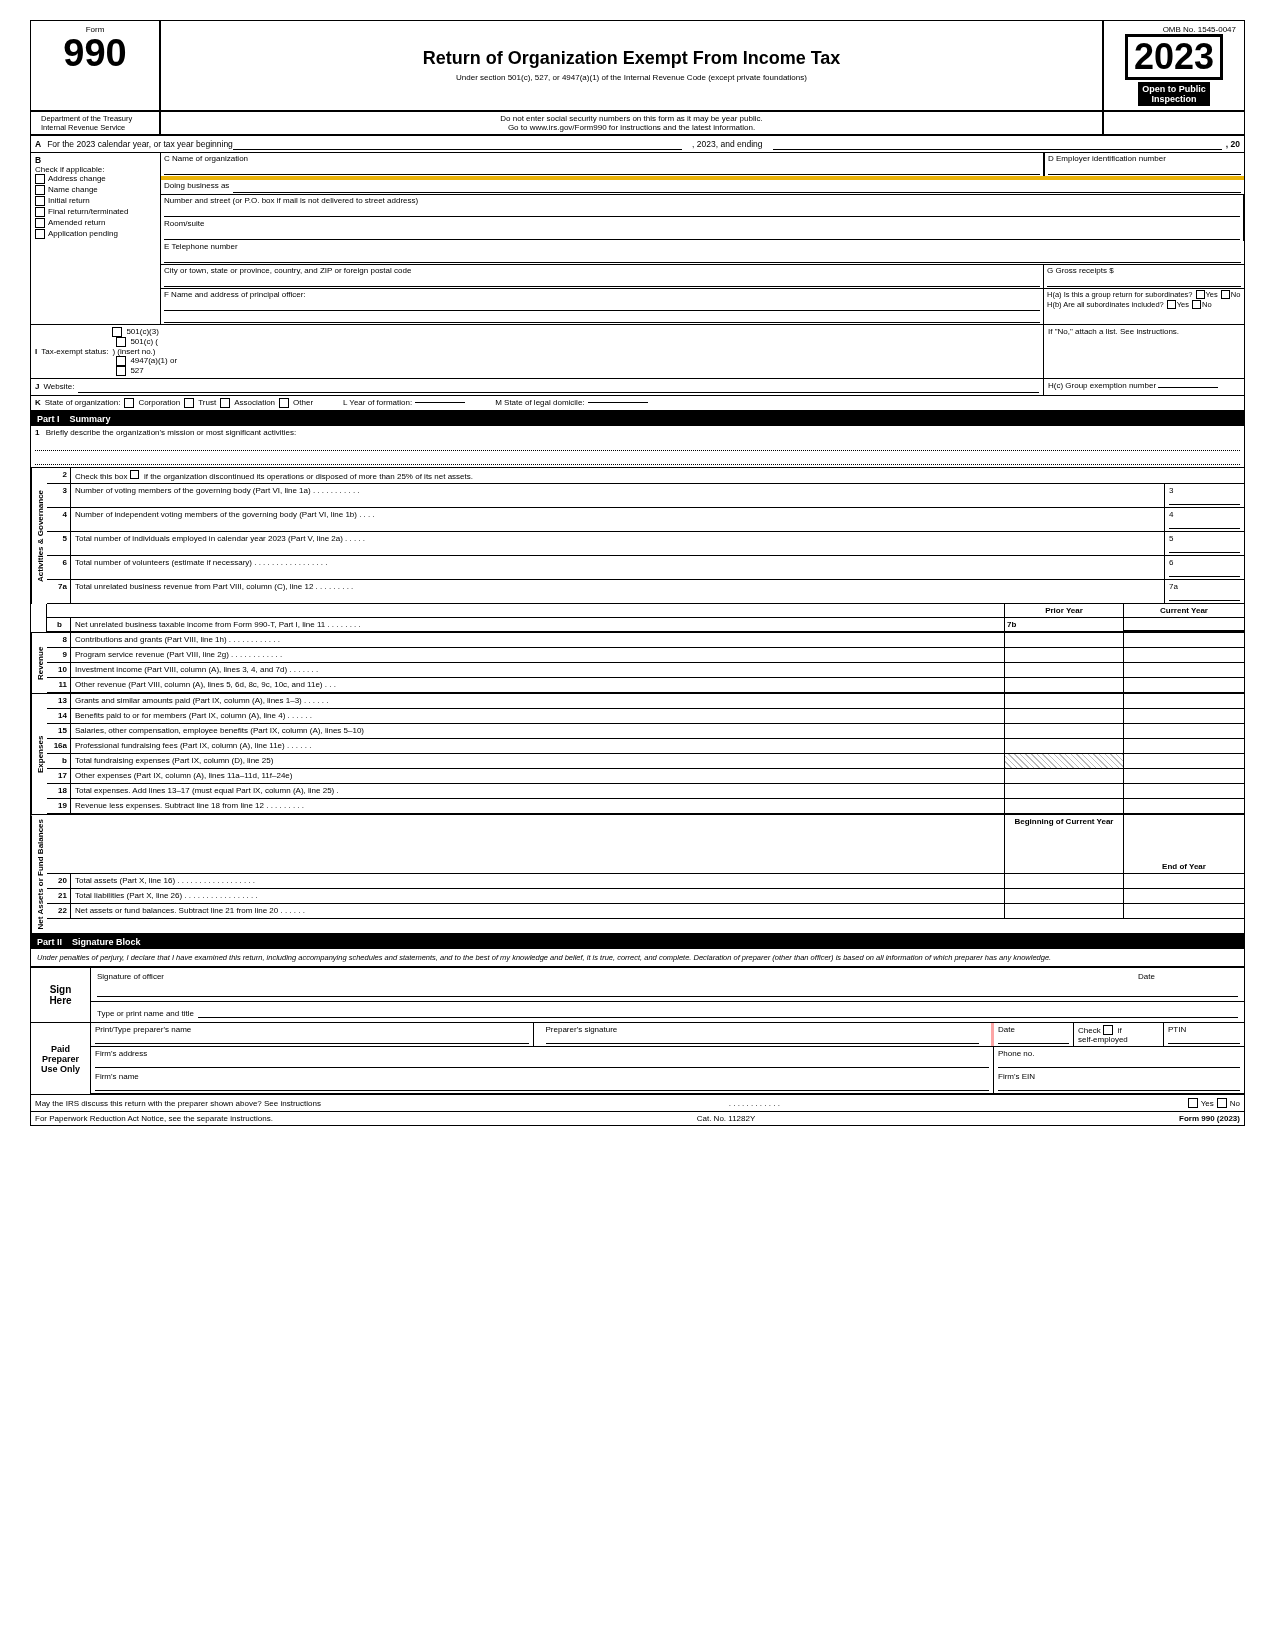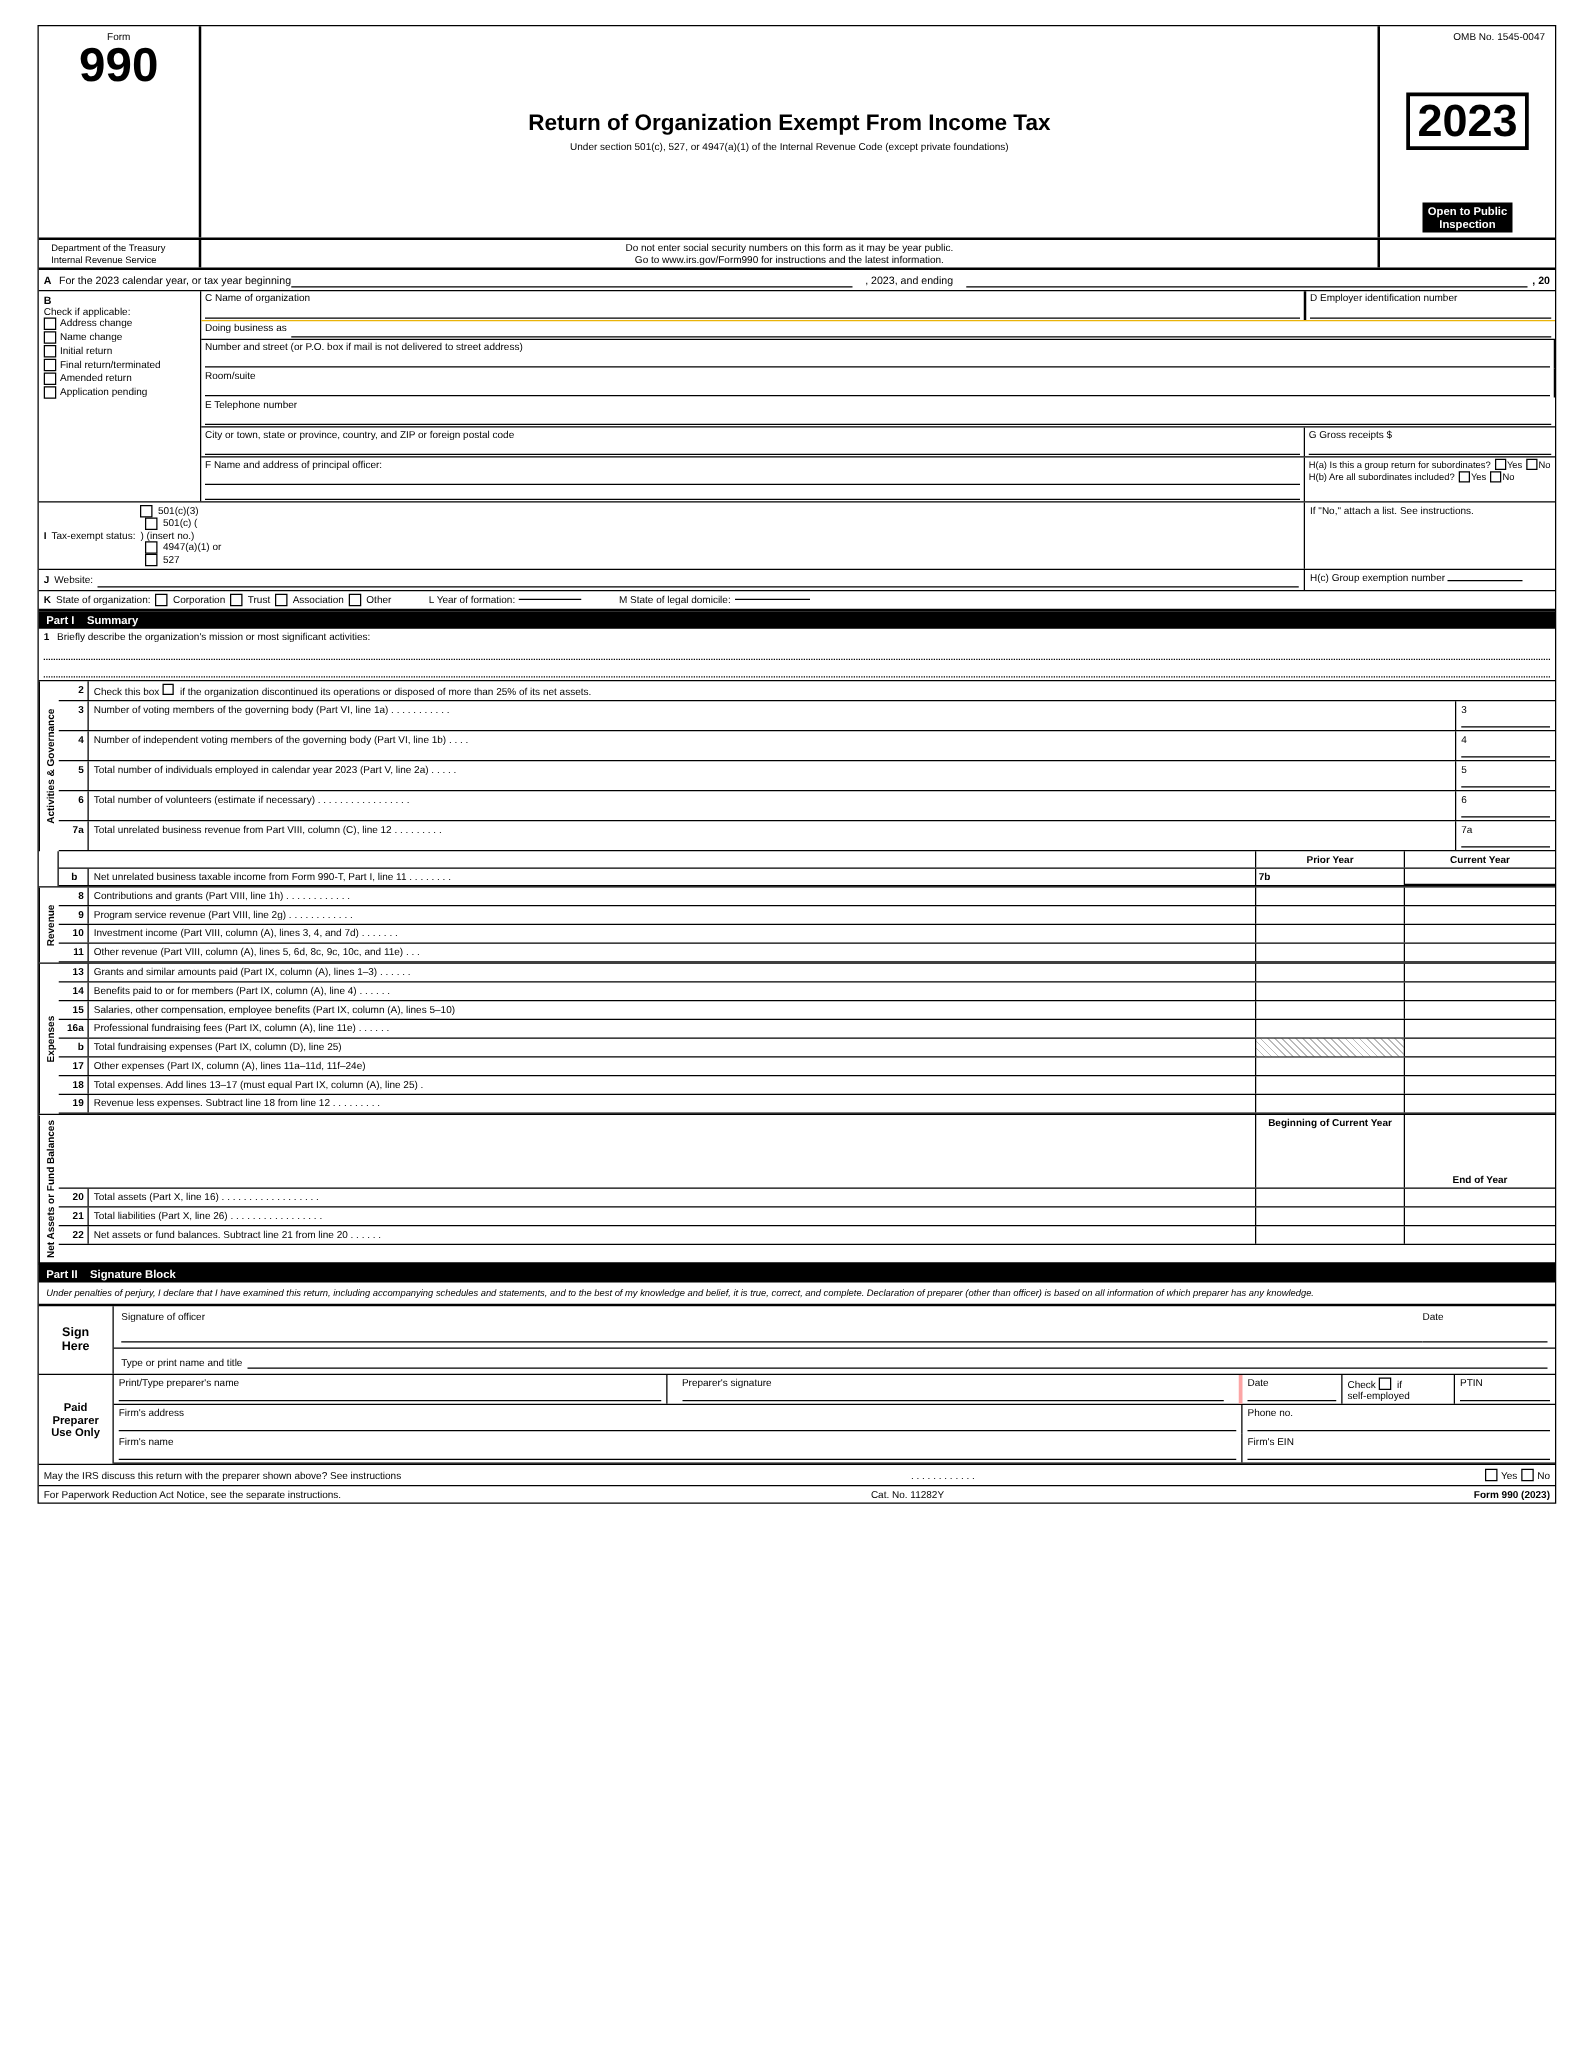--- a/index.html
+++ b/index.html
@@ -55,21 +55,20 @@
       font-size: 8px;
       text-align: center;
       margin-top: 4px;
     }
     .omb-block {
       display: flex;
       flex-direction: column;
       align-items: center;
       padding: 4px 8px;
       min-width: 140px;
-      gap: 40px;
     }
     .omb-number {
       font-size: 8px;
       align-self: flex-end;
     }
     .year-big {
       font-size: 36px;
       font-weight: bold;
       color: #000;
       border: 3px solid #000;
@@ -155,21 +154,21 @@
       margin-right: 3px;
       flex-shrink: 0;
     }
     .row-b-right {
       flex: 1;
       display: flex;
       flex-direction: column;
     }
     .org-name-row {
       display: flex;
-      border-bottom: 1px solid #eab308;
+      border-bottom: 4px solid #eab308;
     }
     .employer-id-block {
       border-left: 1px solid #000;
       padding: 1px 3px;
       font-size: 8px;
       min-width: 200px;
     }
     .doing-business-row {
       display: flex;
       border-bottom: 1px solid #000;

